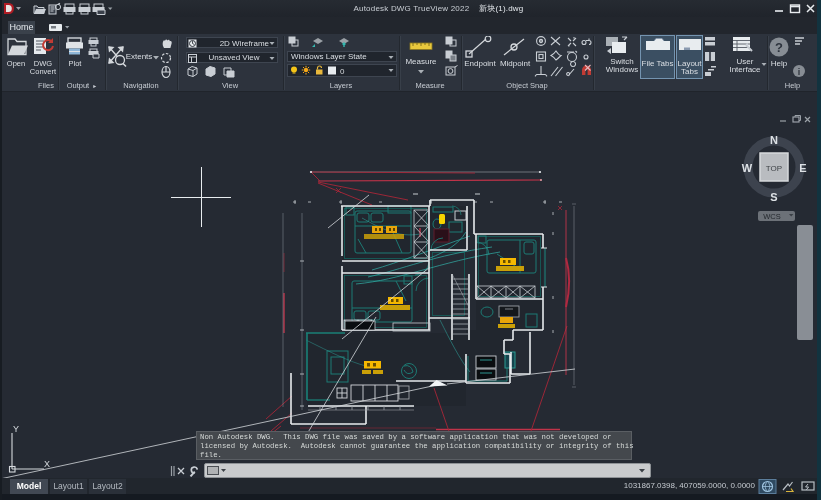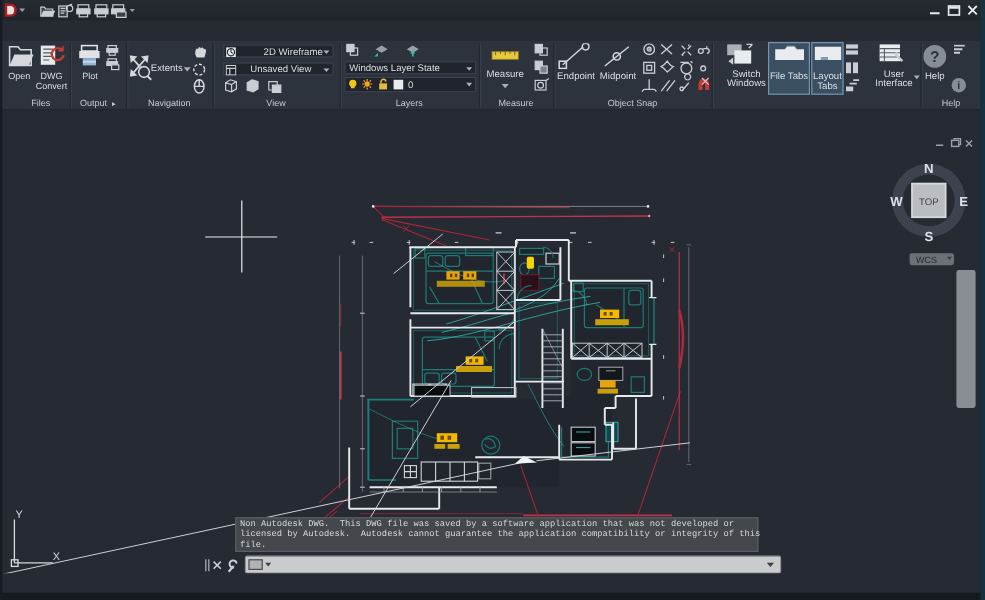--- a/index.html
+++ b/index.html
@@ -82,37 +82,46 @@
         <rect x="66" y="11" width="7" height="3"></rect>
         <rect x="80" y="4" width="9" height="3.5"></rect>
         <rect x="79" y="7.5" width="11" height="4" fill="#c9ced4"></rect>
         <rect x="81" y="11" width="7" height="3"></rect>
         <rect x="94" y="4" width="9" height="3.5"></rect>
         <rect x="93" y="7.5" width="11" height="4" fill="#c9ced4"></rect>
         <path d="M97,10 h8 v4.5 h-8 z" fill="#3a404a"></path>
       </g>
       <path d="M108,7.5 l2.2,2.6 2.2,-2.6 z" fill="#9aa0a6"></path>
     </svg>
+    <div id="title-text">Autodesk DWG TrueView 2022&nbsp;&nbsp;&nbsp;&nbsp;<span style="color:#e6eaee">新块(1).dwg</span></div>
     <svg class="abs" style="right:2px;top:0" width="50" height="17" viewBox="0 0 50 17">
       <path d="M6,11 h8" stroke="#e8ecef" stroke-width="1.6"></path>
       <rect x="21.5" y="5" width="9" height="7.5" fill="none" stroke="#e8ecef" stroke-width="1.4"></rect>
       <path d="M22,6.5 h8" stroke="#e8ecef" stroke-width="1.6"></path>
       <path d="M38,5 l7,7 M45,5 l-7,7" stroke="#e8ecef" stroke-width="1.5"></path>
+    </svg>
+  </div>
+  <div id="tabrow">
+    <div class="rtab" style="left:8px;width:27px;top:4px;height:13px;line-height:13px;background:#3a414b;">Home</div>
+    <svg class="abs" style="left:45px;top:0" width="34" height="17" viewBox="0 0 34 17">
+      <rect x="4" y="7" width="13" height="7" rx="1" fill="#e8ecef"></rect>
+      <rect x="6" y="9" width="5" height="2.5" fill="#767b82"></rect>
+      <path d="M20,9 l2.2,2.6 2.2,-2.6 z" fill="#9aa0a6"></path>
     </svg>
   </div>
   <div id="ribbon">
     <div class="psep" style="left:58px"></div>
       <div class="psep" style="left:105px"></div>
     <div class="psep" style="left:177px"></div>
       <div class="psep" style="left:283px"></div>
     <div class="psep" style="left:399px"></div>
       <div class="psep" style="left:461px"></div>
     <div class="psep" style="left:593px"></div>
       <div class="psep" style="left:767px"></div>
-    <div class="plabel" style="left:6px;width:56px">Files</div>
+    <div class="plabel" style="left:18px;width:56px">Files</div>
     <div class="plabel" style="left:58px;width:47px">Output&nbsp;&nbsp;<span style="font-size:6px">▸</span></div>
     <div class="plabel" style="left:105px;width:72px">Navigation</div>
     <div class="plabel" style="left:177px;width:106px">View</div>
     <div class="plabel" style="left:283px;width:116px">Layers</div>
     <div class="plabel" style="left:399px;width:62px">Measure</div>
     <div class="plabel" style="left:461px;width:132px">Object Snap</div>
     <div class="plabel" style="left:767px;width:51px">Help</div>
 
     <svg class="abs" style="left:4px;top:2px" width="26" height="22" viewBox="0 0 26 22">
       <path d="M4,3 h7 l2,2.5 h9 v13 h-18 z" fill="#2d333d" stroke="#d4d8dc" stroke-width="1.3"></path>
@@ -594,16 +603,31 @@
         <div class="abs" style="left:2px;top:1.5px;width:12px;height:9px;background:#b0b2b4;border:1.2px solid #4a4e53"></div>
         <svg class="abs" style="left:15px;top:4px" width="7" height="5" viewBox="0 0 7 5">
             <path d="M1,1 l2.5,3 2.5,-3z" fill="#3a3f45"></path>
           </svg>
         <svg class="abs" style="right:4px;top:4px" width="8" height="6" viewBox="0 0 8 6">
             <path d="M1,1 l3,3.5 3,-3.5z" fill="#3a3f45"></path>
           </svg>
       </div>
     </div>
   </div>
+  <div id="statusrow">
+    <div class="mtab" style="left:10px;width:38px;background:#414853;color:#fff;font-weight:bold;">Model</div>
+    <div class="mtab" style="left:50px;width:37px;">Layout1</div>
+    <div class="mtab" style="left:89px;width:37px;">Layout2</div>
+    <div id="coords">1031867.0398, 407059.0000, 0.0000</div>
+    <svg class="abs" style="left:758px;top:1px" width="60" height="15" viewBox="0 0 60 15">
+      <rect x="1" y="0.5" width="17" height="14" fill="#2f4a61" stroke="#5b7d9b" stroke-width="1"></rect>
+      <circle cx="9.5" cy="7.5" r="5" fill="none" stroke="#9fc4e0" stroke-width="1.2"></circle>
+      <path d="M4.5,7.5 h10 M9.5,2.5 c-3,3 -3,7 0,10 c3,-3 3,-7 0,-10" fill="none" stroke="#9fc4e0" stroke-width="0.8"></path>
+      <path d="M25,11 l5,-6 1.5,2 3,-4" stroke="#b8bec4" stroke-width="1.2" fill="none"></path>
+      <path d="M28,12.5 h7 l-2,-3" stroke="#d8b43c" stroke-width="1.2" fill="none"></path>
+      <rect x="44" y="3" width="12" height="8" fill="none" stroke="#b8bec4" stroke-width="1.2"></rect>
+      <path d="M50,5 l-2.4,3 h3 l-2.4,3" stroke="#b8bec4" stroke-width="1" fill="none"></path>
+    </svg>
+  </div>
   <div id="bottomstrip"></div>
   <div class="abs" style="left:0;top:0;width:2px;height:500px;background:#171c22;"></div>
   <div class="abs" style="left:817px;top:0;width:4px;height:500px;background:#12333f;"></div>
 </div>
 
 </body></html>

